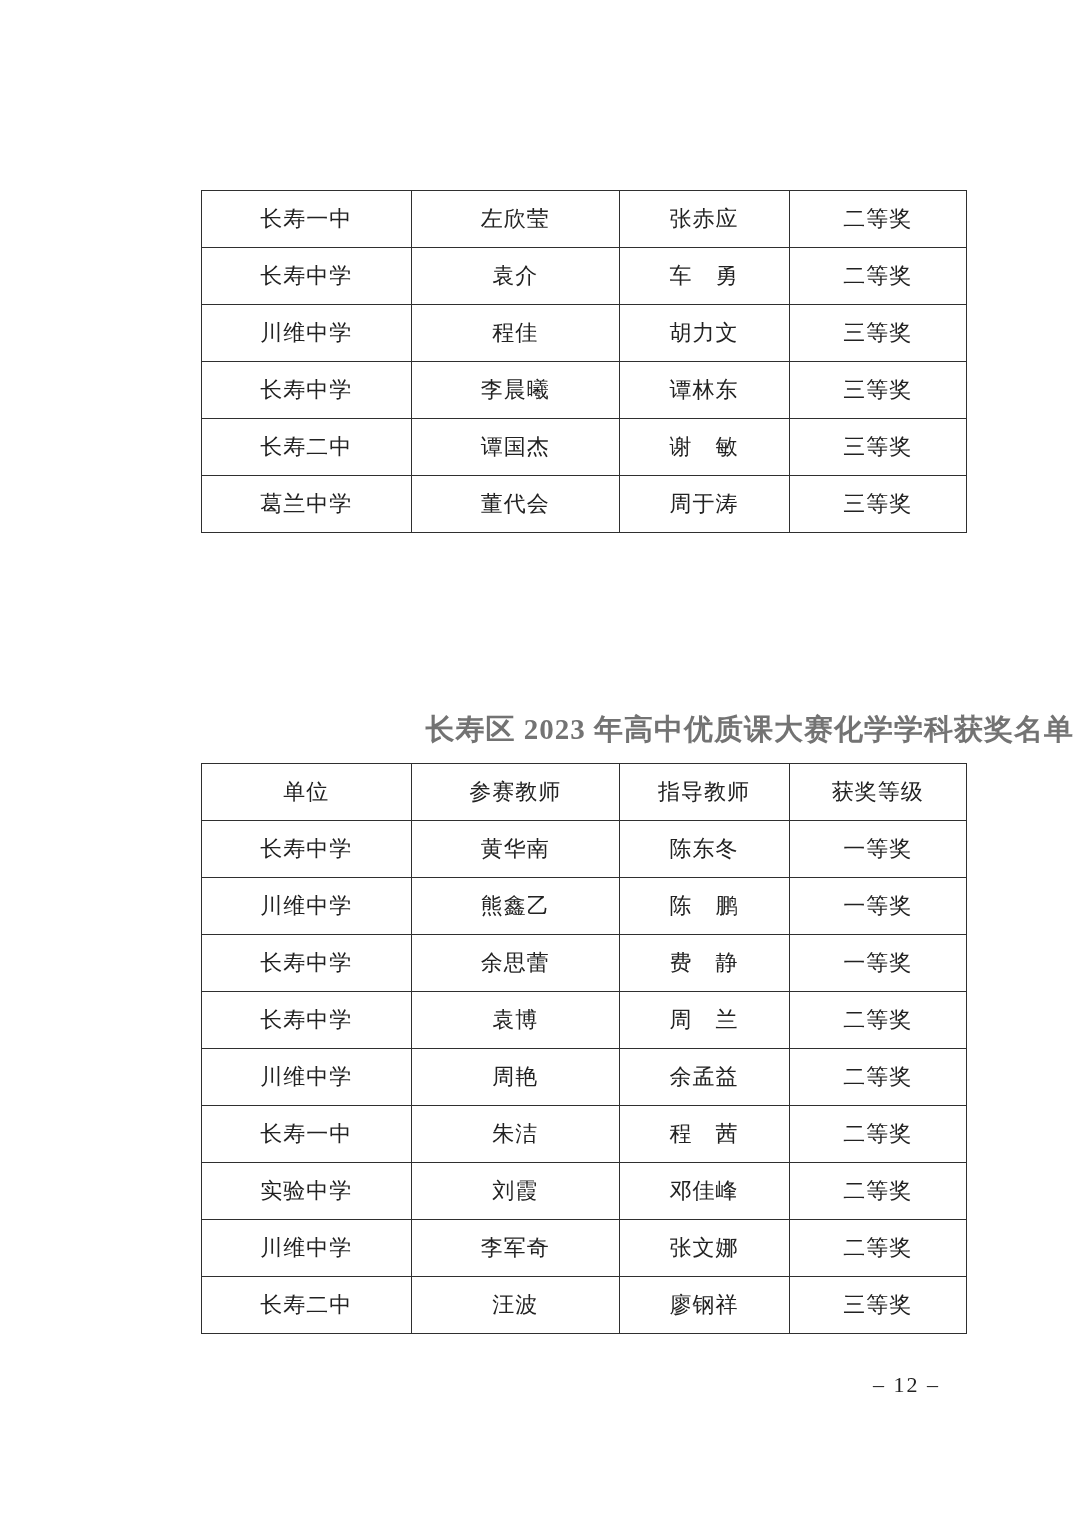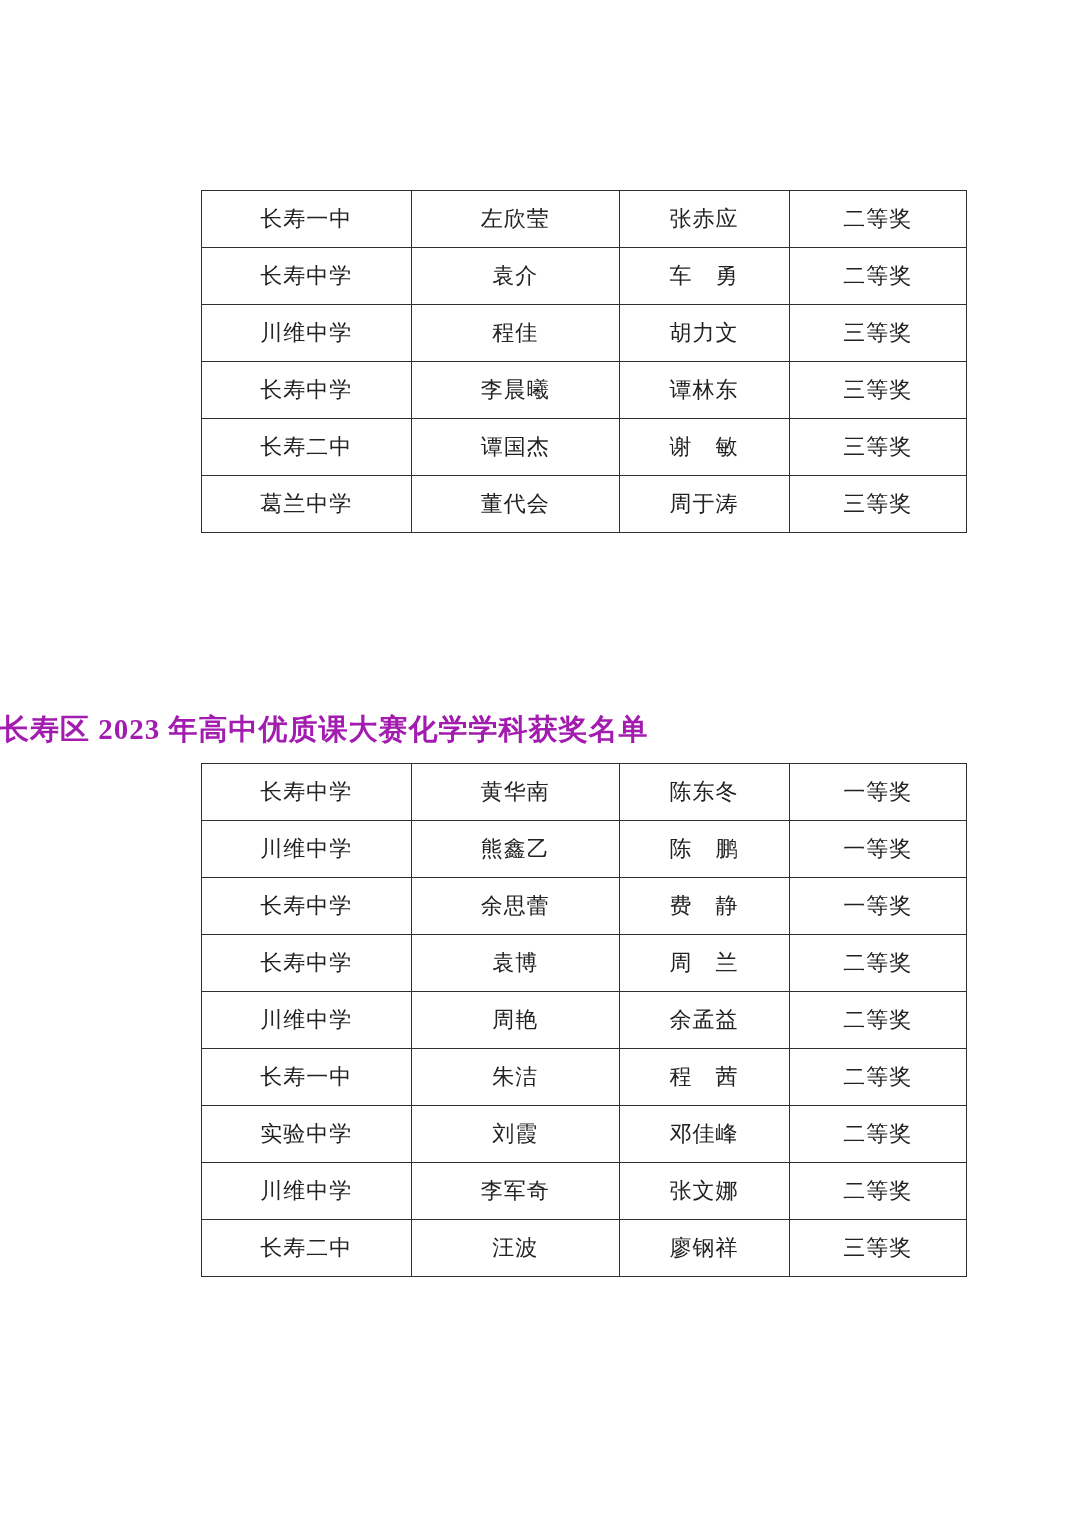--- a/index.html
+++ b/index.html
@@ -40,25 +40,25 @@
     height: 57px;
   }
   #table-1 { top: 190px; }
   #table-2 { top: 763px; }
   .section-title {
     position: absolute;
     top: 710px;
     left: 0;
     width: 100%;
     margin: 0;
-    text-align: left;
+    text-align: right;
     font-size: 29px;
     font-weight: bold;
     letter-spacing: 1px;
-    color: #a21caf;
+    color: #737373;
   }
   .page-number {
     position: absolute;
     top: 1372px;
     left: 0;
     width: 940px;
     text-align: right;
     font-size: 22px;
     letter-spacing: 2px;
     color: #222222;
@@ -120,20 +120,26 @@
 
   <table class="award-table" id="table-2">
     <colgroup>
       <col style="width:27.4%">
         <col style="width:27.2%">
         <col style="width:22.2%">
         <col style="width:23.2%">
     </colgroup>
     <tbody>
       <tr>
+        <th>单位</th>
+        <th>参赛教师</th>
+        <th>指导教师</th>
+        <th>获奖等级</th>
+      </tr>
+      <tr>
         <td>长寿中学</td>
         <td>黄华南</td>
         <td>陈东冬</td>
         <td>一等奖</td>
       </tr>
       <tr>
         <td>川维中学</td>
         <td>熊鑫乙</td>
         <td>陈　鹏</td>
         <td>一等奖</td>
@@ -176,14 +182,15 @@
       </tr>
       <tr>
         <td>长寿二中</td>
         <td>汪波</td>
         <td>廖钢祥</td>
         <td>三等奖</td>
       </tr>
     </tbody>
   </table>
 
+  <div class="page-number">– 12 –</div>
 
 </div>
 
 </body></html>

